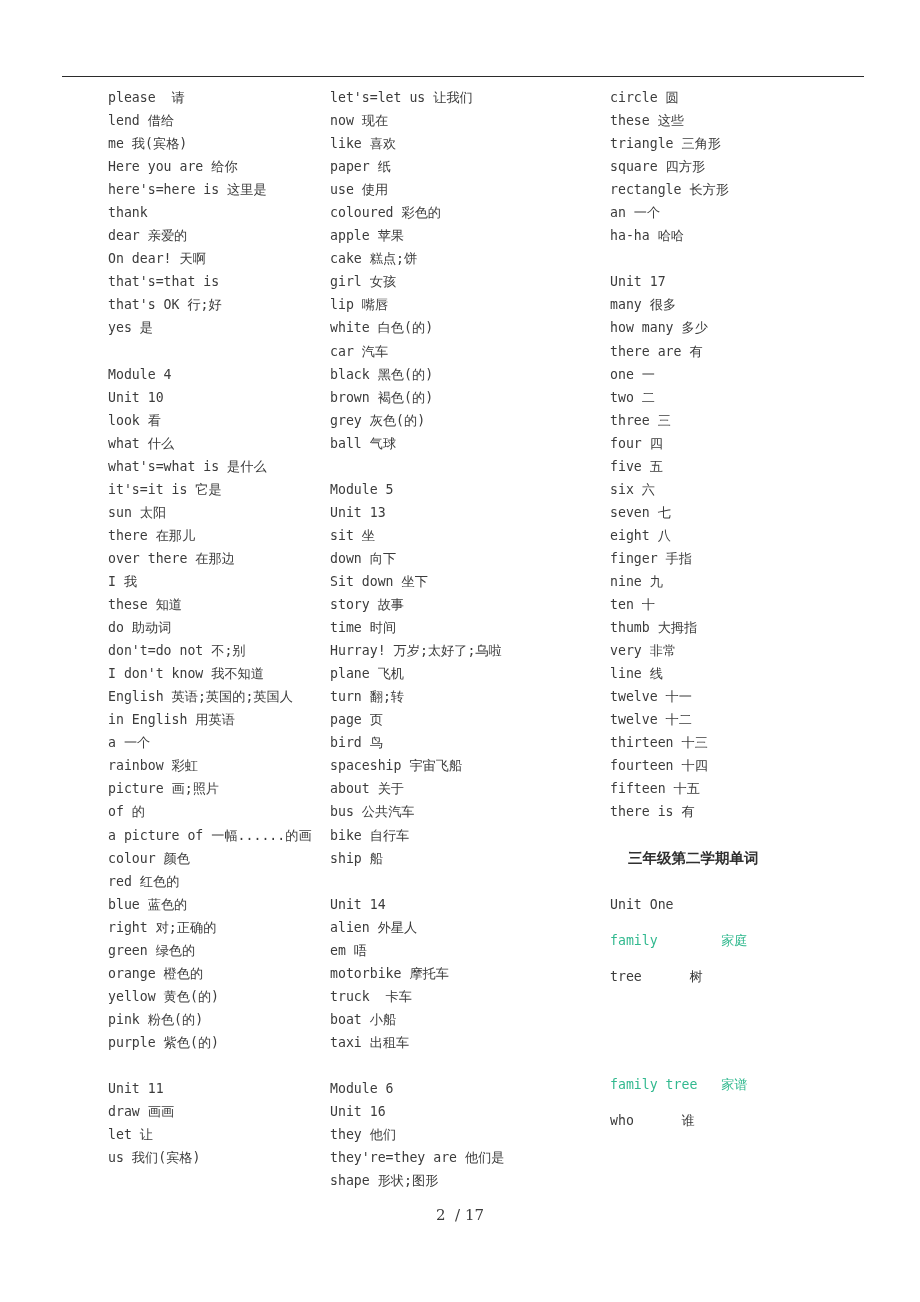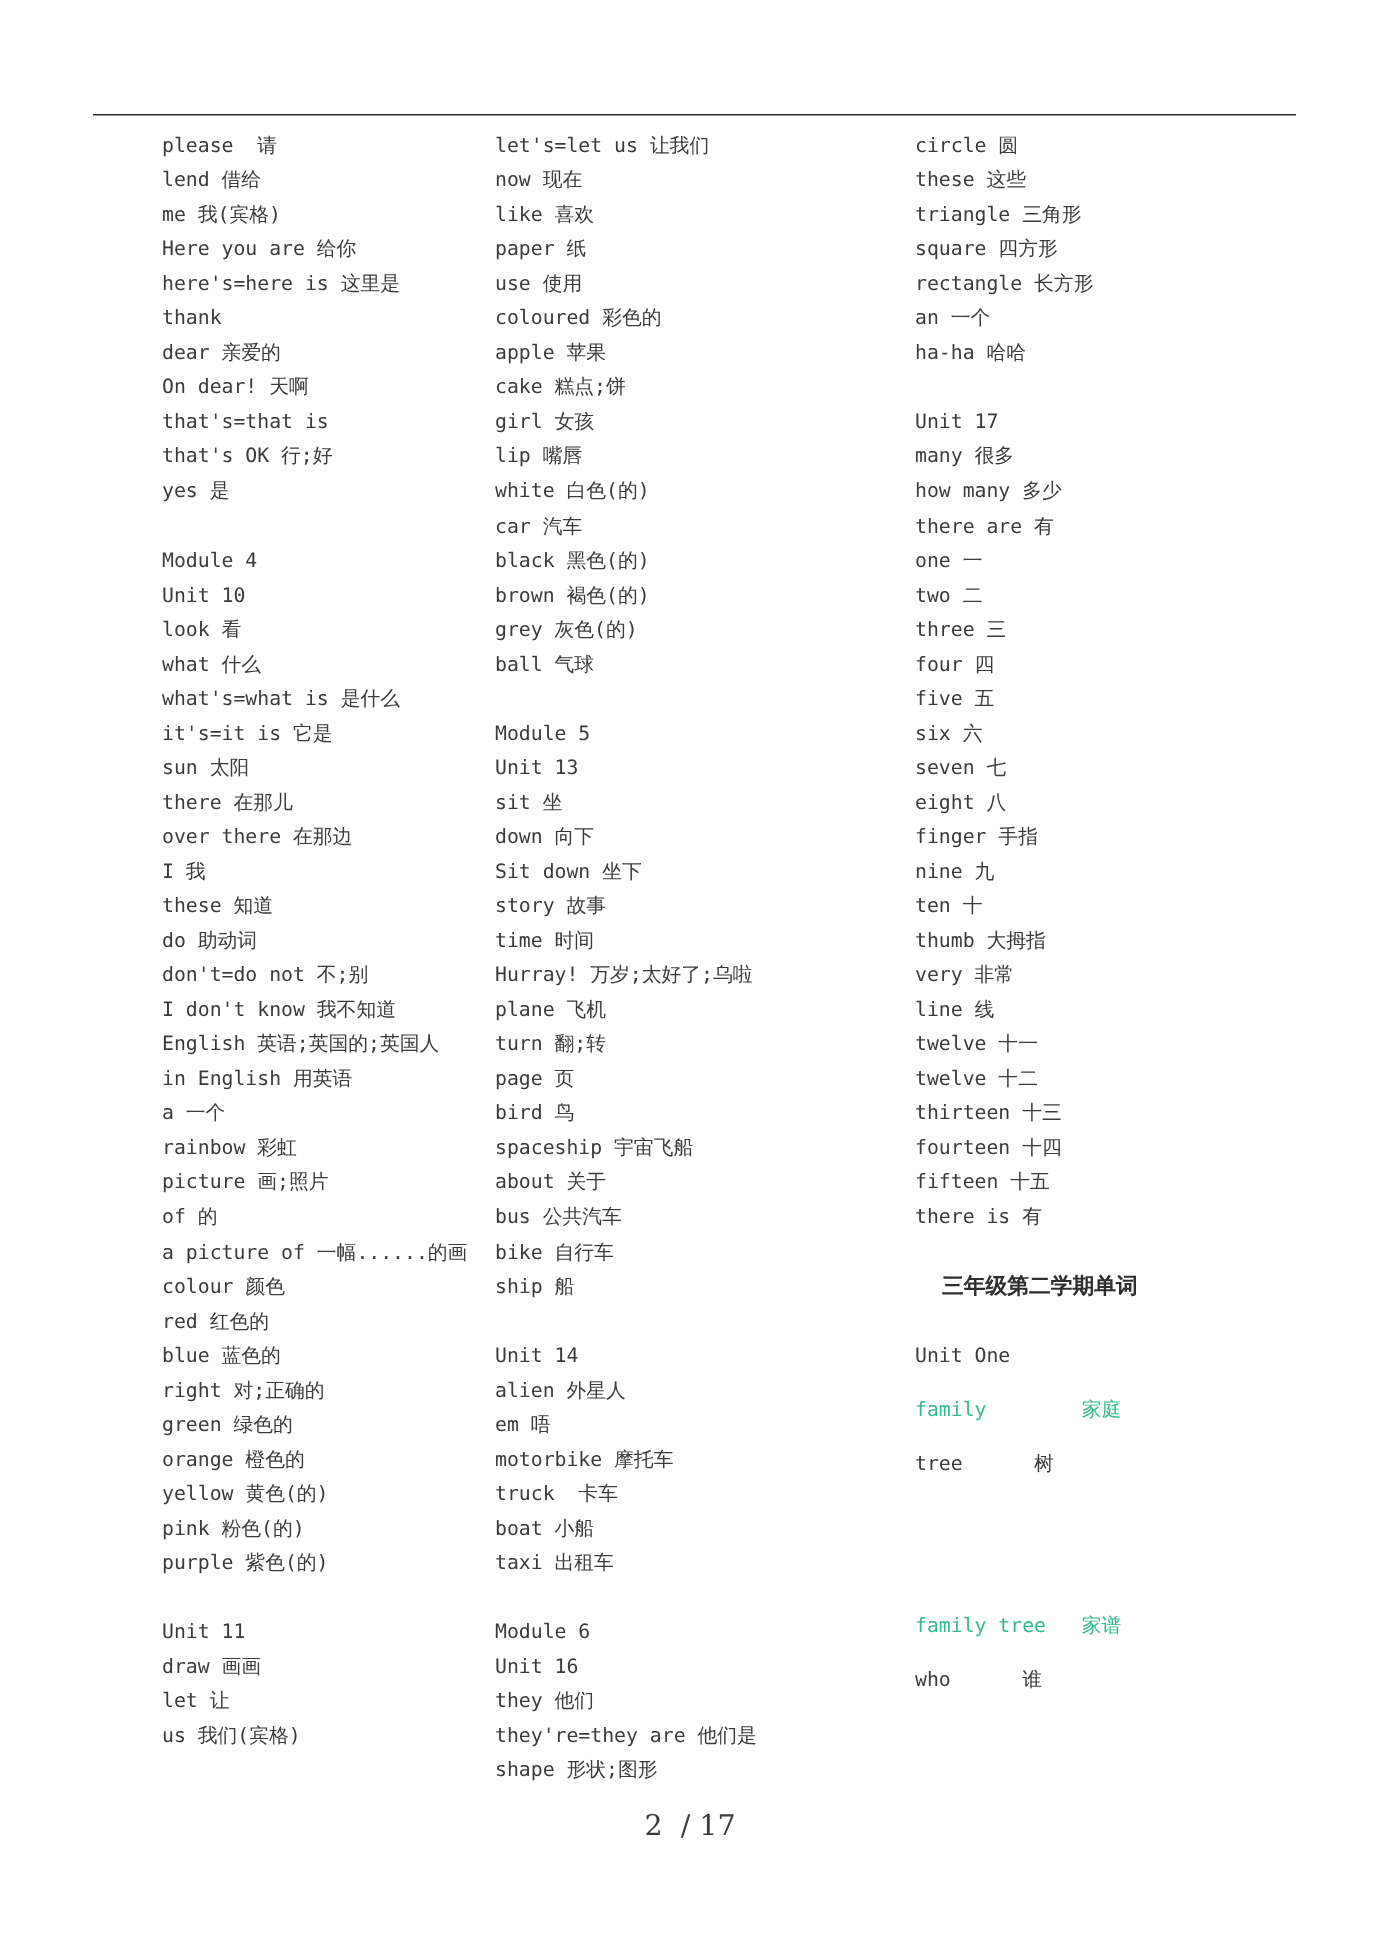--- a/index.html
+++ b/index.html
@@ -81,21 +81,21 @@
   }
 
   .gap-sm { height: 23.05px; }
 
   .footer {
     position: absolute;
     left: 0;
     top: 1206px;
     width: 920px;
     text-align: center;
-    font-size: 19px;
+    font-size: 15px;
     color: #3b3b3b;
     font-family: "DejaVu Serif", "Liberation Serif", serif;
     white-space: pre;
   }
 </style>
 </head>
 <body>
 
 <div class="page">
 

